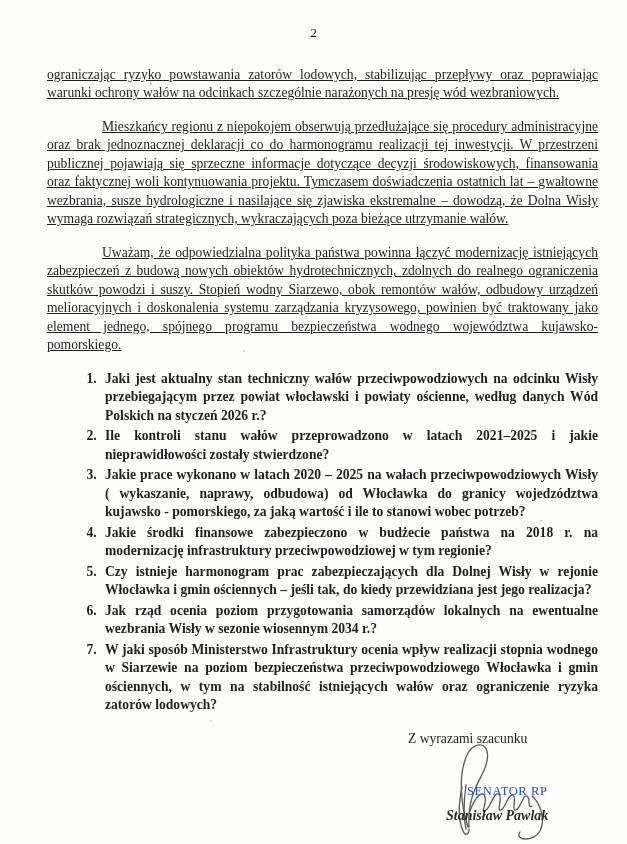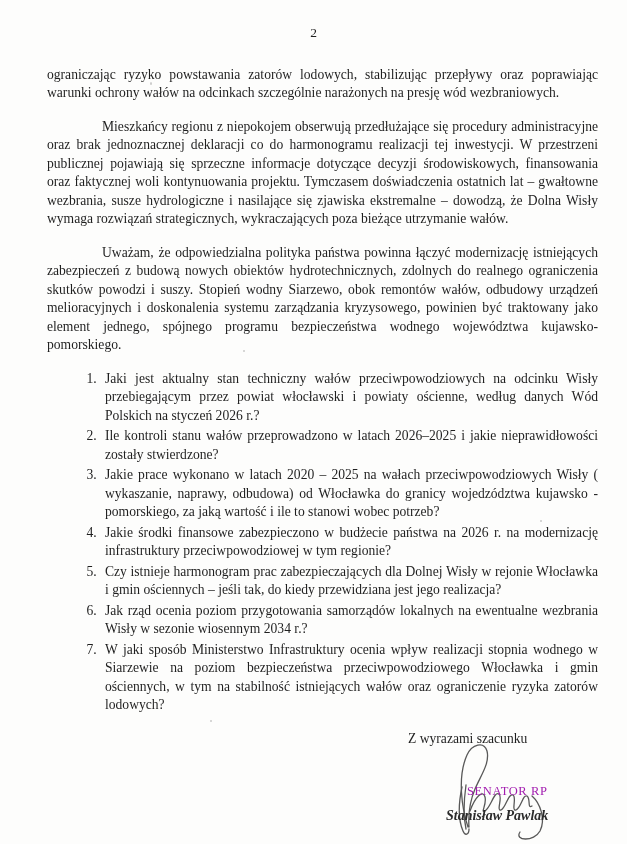--- a/index.html
+++ b/index.html
@@ -20,49 +20,50 @@
   .page-number{
     position:absolute;top:25px;left:0;right:0;
     text-align:center;
     font-size:13.5px;
   }
   .content{
     position:absolute;top:66px;left:47px;width:551px;
     font-size:13.6px;line-height:1.36;
     text-align:justify;
   }
-  .content p{margin:0 0 15px 0;}
+  .content p{margin:0 0 15px 0;text-decoration:underline;}
   .content p.ind{text-indent:55px;}
   ol.questions{
     margin:14px 0 0 0;
     padding:0 0 0 53px;
     list-style:decimal;
   }
   ol.questions li{
     margin:0 0 2px 0;
     padding-left:5px;
     text-align:justify;
+    font-weight:bold;
   }
   .closing{
     position:absolute;left:49px;top:701px;
     font-size:13.6px;
   }
   .signoff{
     position:absolute;left:408px;top:731px;
     font-size:13.6px;
   }
   .sig-scribble{
     position:absolute;left:438px;top:741px;
     width:135px;height:103px;
   }
   .sig-scribble svg{display:block;width:100%;height:100%;}
   .sig-title{
     position:absolute;left:467px;top:784px;
     font-size:12.5px;letter-spacing:.6px;
-    color:#a21caf;
+    color:#1d4ed8;
   }
   .sig-name{
     position:absolute;left:446px;top:808px;
     font-style:italic;font-size:14px;
     color:#2b2b2b;
     font-weight:bold;
   }
   .speck{position:absolute;background:#9a9a9a;border-radius:50%;opacity:.5;}
 </style>
 </head>
@@ -72,23 +73,23 @@
 
   <div class="page-number">2</div>
 
   <div class="content">
     <p>ograniczając ryzyko powstawania zatorów lodowych, stabilizując przepływy oraz poprawiając warunki ochrony wałów na odcinkach szczególnie narażonych na presję wód wezbraniowych.</p>
     <p class="ind">Mieszkańcy regionu z niepokojem obserwują przedłużające się procedury administracyjne oraz brak jednoznacznej deklaracji co do harmonogramu realizacji tej inwestycji. W przestrzeni publicznej pojawiają się sprzeczne informacje dotyczące decyzji środowiskowych, finansowania oraz faktycznej woli kontynuowania projektu. Tymczasem doświadczenia ostatnich lat – gwałtowne wezbrania, susze hydrologiczne i nasilające się zjawiska ekstremalne – dowodzą, że Dolna Wisły wymaga rozwiązań strategicznych, wykraczających poza bieżące utrzymanie wałów.</p>
     <p class="ind">Uważam, że odpowiedzialna polityka państwa powinna łączyć modernizację istniejących zabezpieczeń z budową nowych obiektów hydrotechnicznych, zdolnych do realnego ograniczenia skutków powodzi i suszy. Stopień wodny Siarzewo, obok remontów wałów, odbudowy urządzeń melioracyjnych i doskonalenia systemu zarządzania kryzysowego, powinien być traktowany jako element jednego, spójnego programu bezpieczeństwa wodnego województwa kujawsko-pomorskiego.</p>
 
     <ol class="questions">
       <li>Jaki jest aktualny stan techniczny wałów przeciwpowodziowych na odcinku Wisły przebiegającym przez powiat włocławski i powiaty ościenne, według danych Wód Polskich na styczeń 2026 r.?</li>
-      <li>Ile kontroli stanu wałów przeprowadzono w latach 2026–2025 i jakie nieprawidłowości zostały stwierdzone?</li>
+      <li>Ile kontroli stanu wałów przeprowadzono w latach 2021–2025 i jakie nieprawidłowości zostały stwierdzone?</li>
       <li>Jakie prace wykonano w latach 2020 – 2025 na wałach przeciwpowodziowych Wisły ( wykaszanie, naprawy, odbudowa) od Włocławka do granicy wojedzództwa kujawsko - pomorskiego, za jaką wartość i ile to stanowi wobec potrzeb?</li>
-      <li>Jakie środki finansowe zabezpieczono w budżecie państwa na 2026 r. na modernizację infrastruktury przeciwpowodziowej w tym regionie?</li>
+      <li>Jakie środki finansowe zabezpieczono w budżecie państwa na 2018 r. na modernizację infrastruktury przeciwpowodziowej w tym regionie?</li>
       <li>Czy istnieje harmonogram prac zabezpieczających dla Dolnej Wisły w rejonie Włocławka i gmin ościennych – jeśli tak, do kiedy przewidziana jest jego realizacja?</li>
       <li>Jak rząd ocenia poziom przygotowania samorządów lokalnych na ewentualne wezbrania Wisły w sezonie wiosennym 2034 r.?</li>
       <li>W jaki sposób Ministerstwo Infrastruktury ocenia wpływ realizacji stopnia wodnego w Siarzewie na poziom bezpieczeństwa przeciwpowodziowego Włocławka i gmin ościennych, w tym na stabilność istniejących wałów oraz ograniczenie ryzyka zatorów lodowych?</li>
     </ol>
   </div>
 
 
   <div class="signoff">Z wyrazami szacunku</div>
 
   <div class="sig-scribble">

